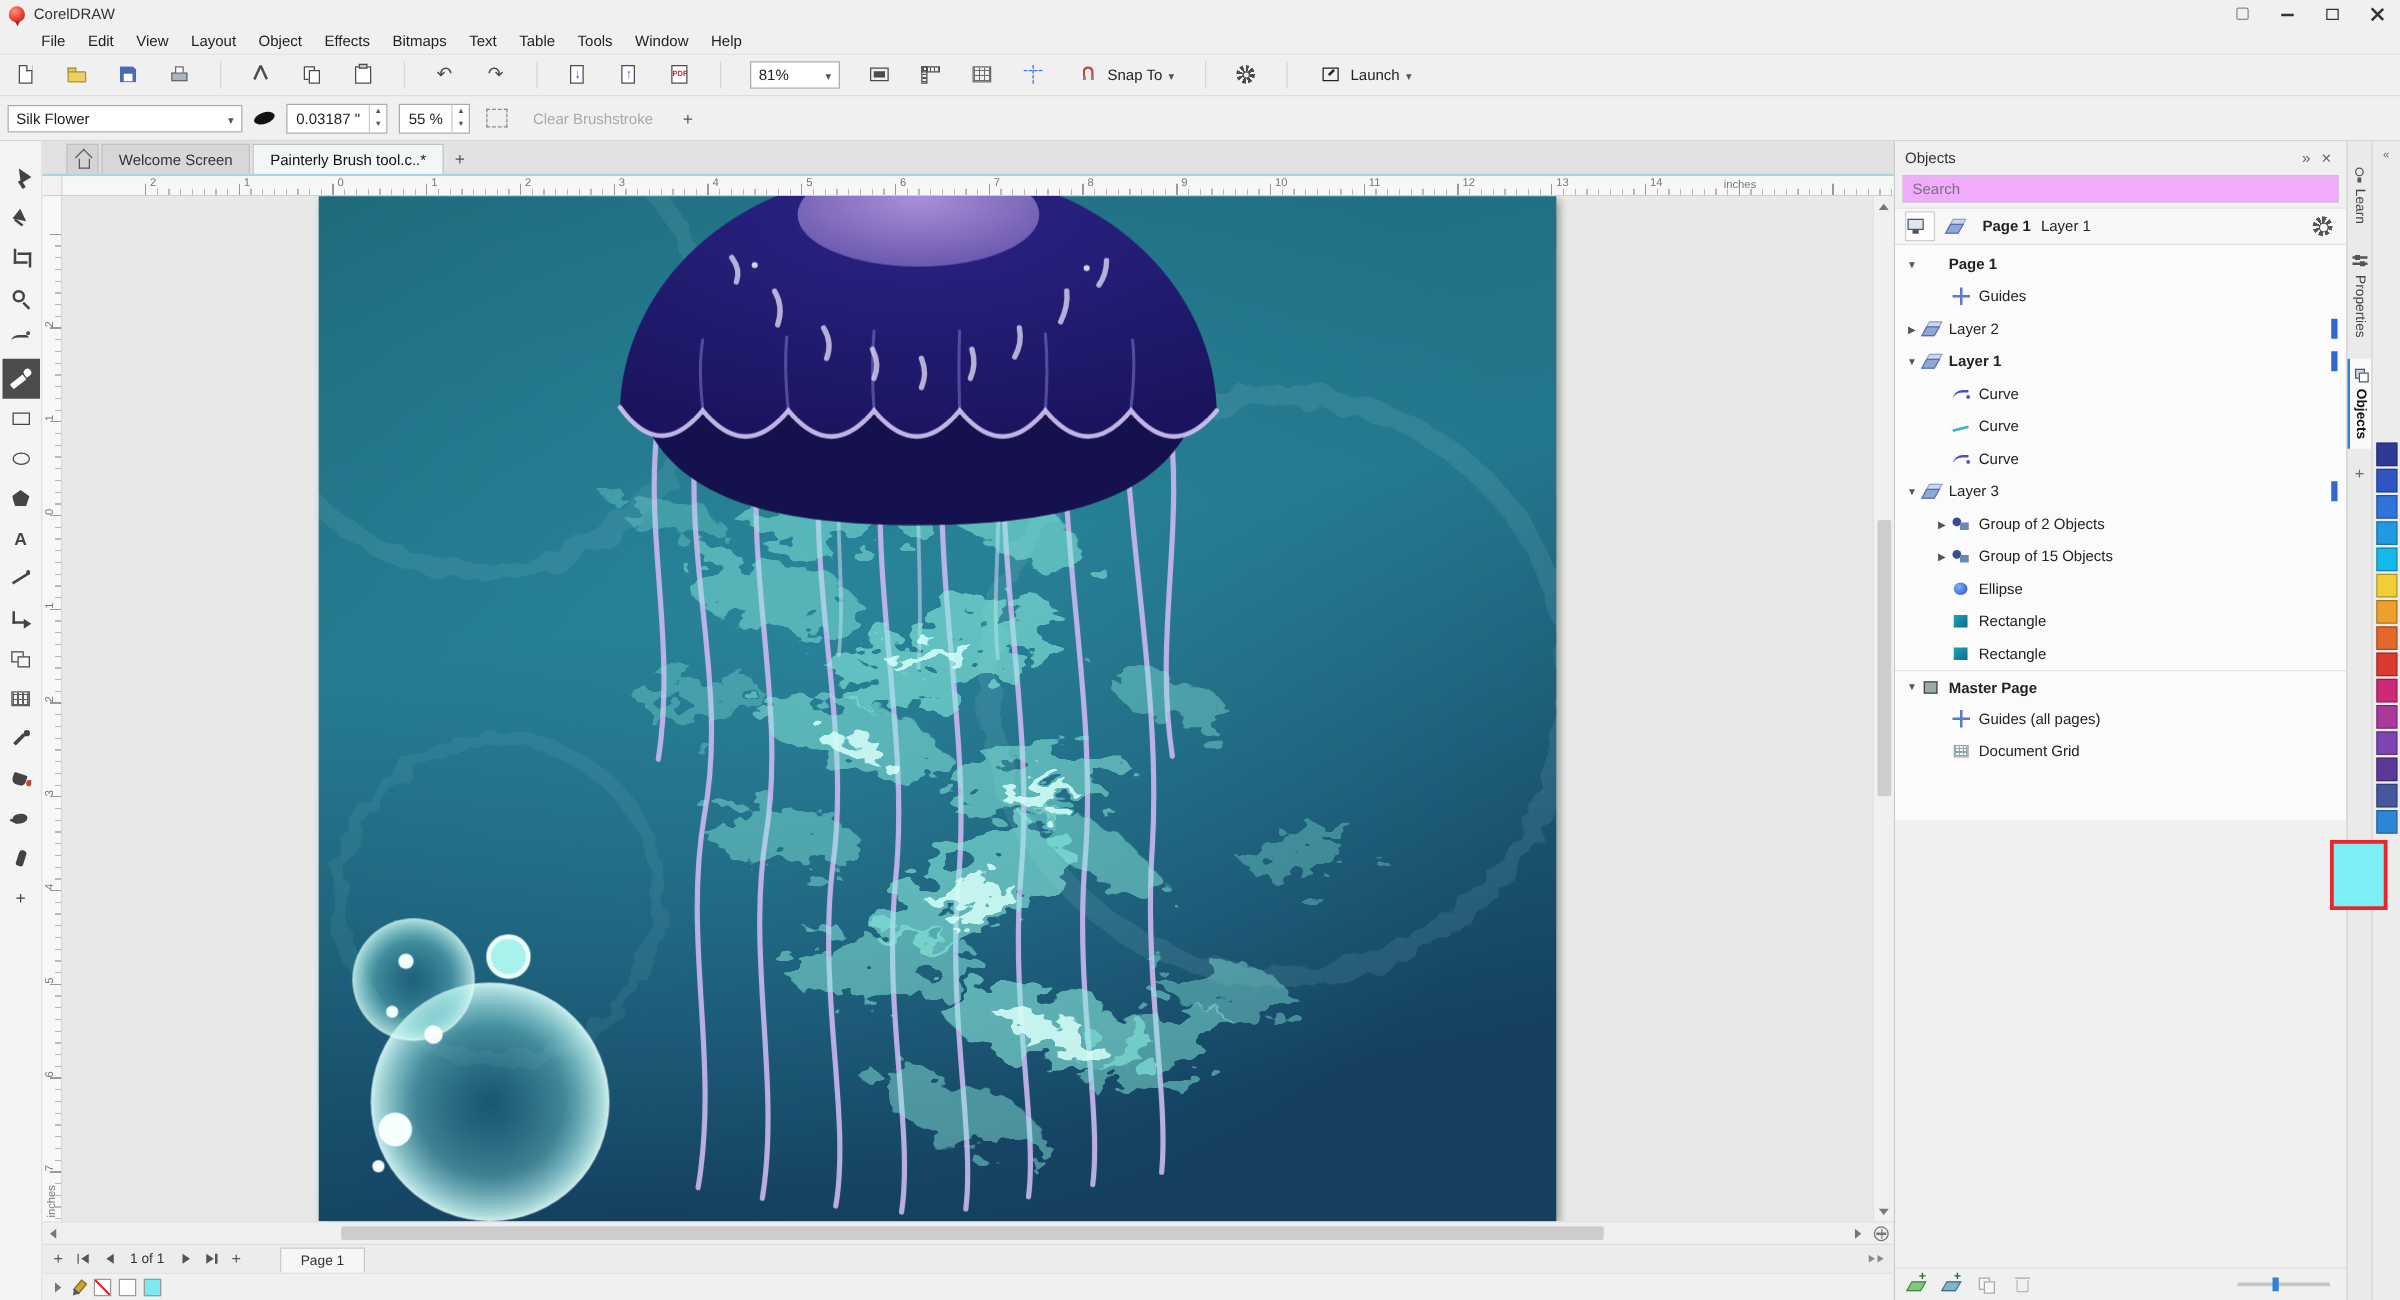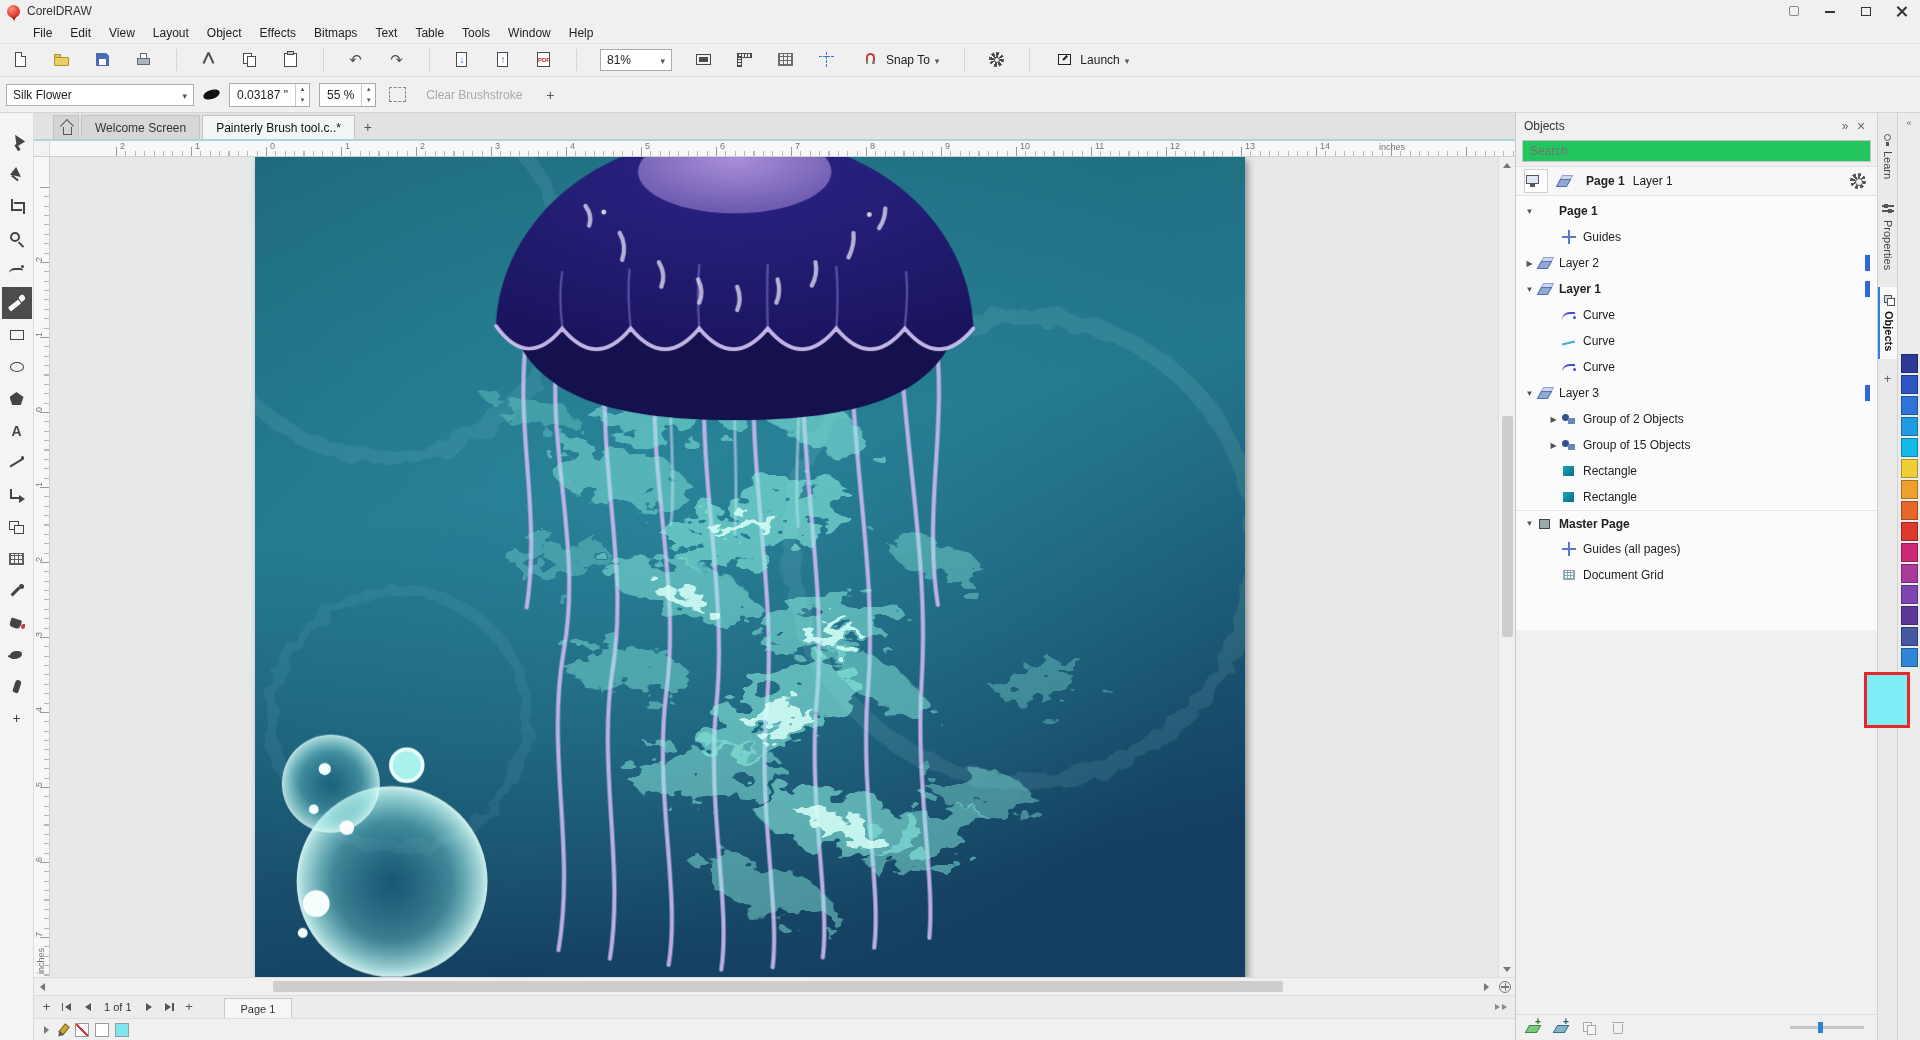--- a/index.html
+++ b/index.html
@@ -202,21 +202,21 @@
 .swatch-none{background:#fff}
 .mini-swatch.swatch-none::after{content:"";position:absolute;inset:0;background:linear-gradient(45deg,transparent 44%,#e03030 44%,#e03030 56%,transparent 56%)}
 
 
 .docker{width:362px;background:#f0f0f0;border-left:1px solid #c9c9c9;display:flex;flex-direction:column}
 .docker-header{height:26px;display:flex;align-items:center;padding:0 8px;font-size:12px;color:#333}
 .docker-header .spacer{flex:1}
 .dk-icon{width:16px;height:16px;display:flex;align-items:center;justify-content:center;color:#666;font-size:11px}
 .dk-icon.undock::before{content:"»";font-size:12px}
 .dk-icon.close::before{content:"×";font-size:14px}
-.docker-search{margin:1px 6px 4px;height:22px;background:#22c55e;border:1px solid #c6c6c6;display:flex;align-items:center}
+.docker-search{margin:1px 6px 4px;height:22px;background:#f0abfc;border:1px solid #c6c6c6;display:flex;align-items:center}
 .docker-search input{border:none;outline:none;flex:1;font:inherit;font-size:12px;padding:0 7px;color:#333;background:transparent}
 .docker-context{height:30px;display:flex;align-items:center;gap:8px;padding:0 8px;border-top:1px solid #e2e2e2;border-bottom:1px solid #e2e2e2;background:#f7f7f7}
 .ctx-btn{width:24px;height:24px;border:1px solid #cfcfcf;background:#fdfdfd;display:flex;align-items:center;justify-content:center}
 .ctx-page{font-weight:bold}
 .gear-btn{margin-left:auto;width:22px;height:22px;position:relative}
 .gear-btn::before{content:"";position:absolute;left:3px;top:3px;width:16px;height:16px;border-radius:50%;background:repeating-conic-gradient(#555 0 26deg,transparent 26deg 45deg)}
 .gear-btn::after{content:"";position:absolute;left:8px;top:8px;width:6px;height:6px;border-radius:50%;background:#f7f7f7;border:1.5px solid #555}
 
 .tree{background:#fbfbfb;padding:2px 0 42px}
 .docker-rest{flex:1;background:#f0f0f0}
@@ -929,20 +929,29 @@
           <div class="tree-row" data-level="1" data-bold="false">
             <span class="expander">▶</span>
             <span class="ti" data-icon="group"></span>
             <span class="tree-label">Group of 15 Objects</span>
             <span class="row-icons">
               
             </span>
 
           </div>
 
+          <div class="tree-row" data-level="1" data-bold="false">
+            <span class="expander"></span>
+            <span class="ti" data-icon="ellipse"></span>
+            <span class="tree-label">Ellipse</span>
+            <span class="row-icons">
+              
+            </span>
+
+          </div>
 
           <div class="tree-row" data-level="1" data-bold="false">
             <span class="expander"></span>
             <span class="ti" data-icon="rect"></span>
             <span class="tree-label">Rectangle</span>
             <span class="row-icons">
               
             </span>
 
           </div>

